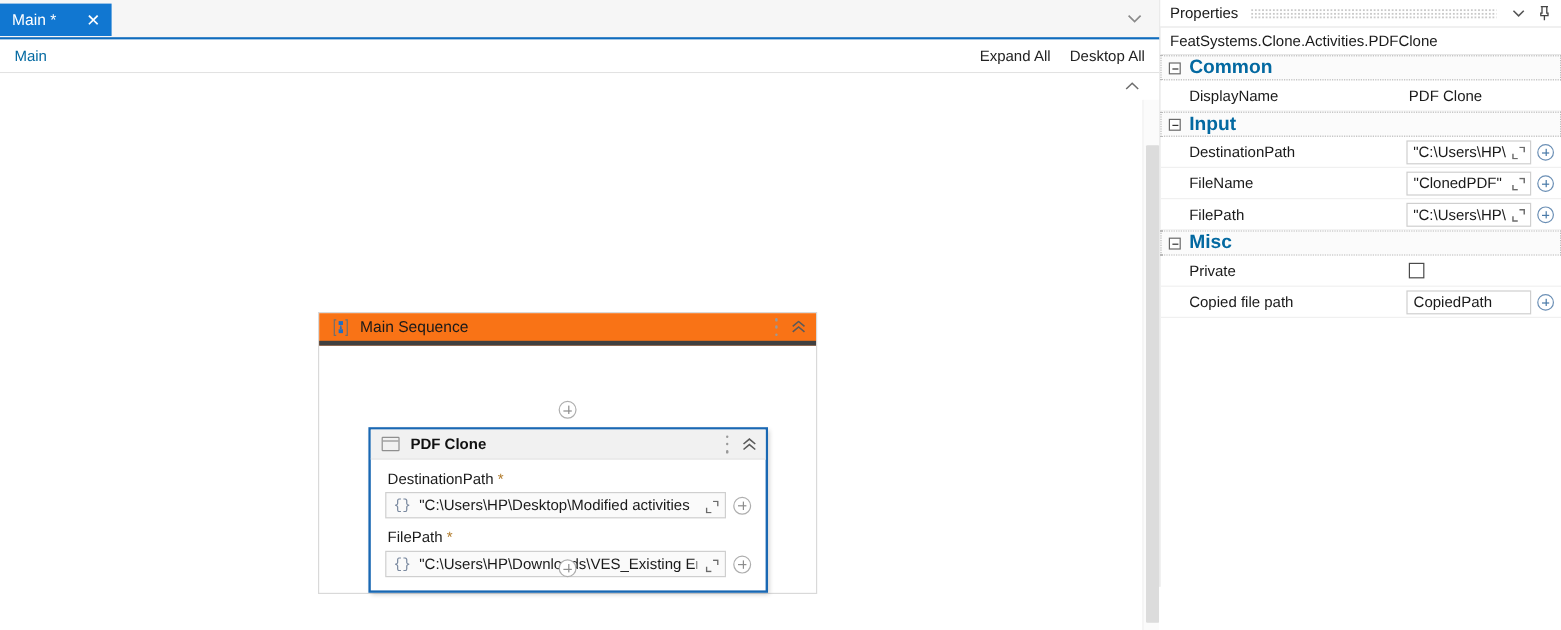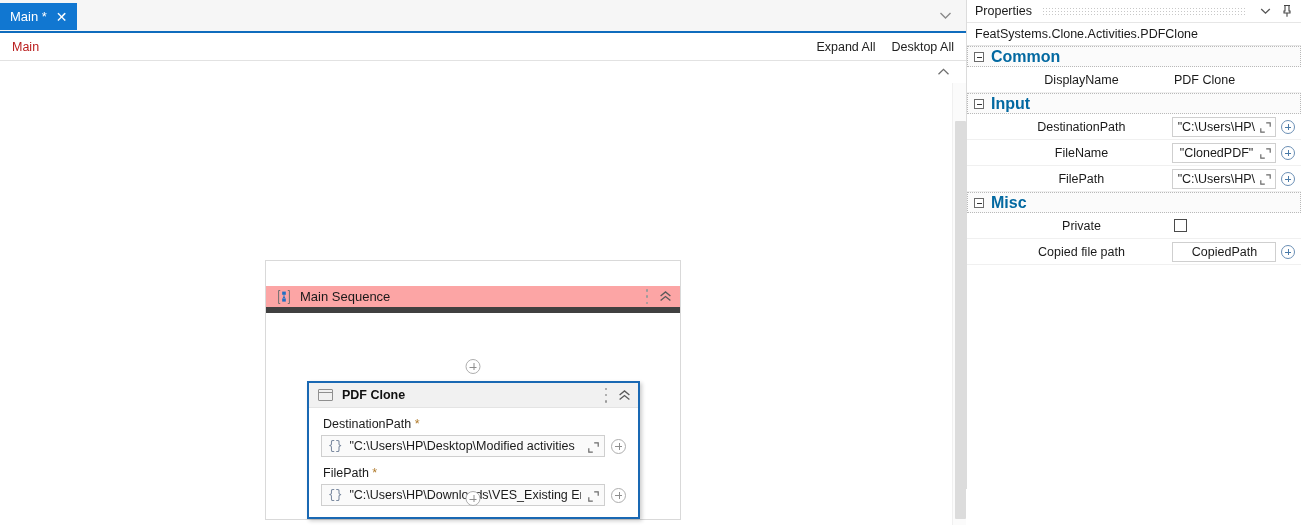--- a/index.html
+++ b/index.html
@@ -13,48 +13,48 @@
     -webkit-font-smoothing: antialiased;
   }
   .app { display:flex; width:1301px; height:525px; }
 
   
   .designer { width:966px; height:525px; position:relative; background:#ffffff; display:flex; flex-direction:column; }
 
   .tabstrip { height:33px; background:#f6f6f6; position:relative; display:flex; align-items:flex-start; }
   .tabstrip:after { content:""; position:absolute; left:0; right:0; bottom:0; height:2px; background:#0f6cbd; }
   .tab { height:27px; background:#1177d1; color:#ffffff; display:flex; align-items:center;
-         padding:0 6px 0 10px; font-size:13px; gap:6px; margin-top:3px; position:relative; z-index:2; }
+         padding:0 6px 0 10px; font-size:13px; gap:22px; margin-top:3px; position:relative; z-index:2; }
   .tab-label { white-space:nowrap; }
   .tab-close { font-size:14px; line-height:1; color:#ffffff; padding:0 3px; cursor:default; }
   .tab-dd { position:absolute; right:10px; top:4px; width:22px; height:22px;
             display:flex; align-items:center; justify-content:center; color:#777; }
   .tab-dd svg { display:block; }
 
   .breadcrumbbar { height:28px; background:#ffffff; border-bottom:1px solid #e2e2e2;
                    display:flex; align-items:center; padding:0 12px; position:relative; }
-  .crumb { font-size:12.5px; color:#b91c1c; }
+  .crumb { font-size:12.5px; color:#0369a1; }
   .bc-actions { margin-left:auto; display:flex; gap:16px; align-items:center; }
   .bc-link { font-size:12.5px; color:#222; cursor:default; }
 
   .chevbar { height:22px; position:relative; background:#ffffff; }
   .chev-up { position:absolute; right:14px; top:3px; width:18px; height:16px;
              display:flex; align-items:center; justify-content:center; color:#666; }
 
   .canvas { flex:1; position:relative; background:#ffffff; overflow:hidden; }
 
   
   .vscroll { position:absolute; right:0px; top:0; width:14px; height:100%; background:#fbfbfb; border-left:1px solid #f0f0f0; }
   .vthumb { position:absolute; left:2px; top:38px; width:11px; height:398px; background:#dcdcdc; border-radius:1px; }
 
   
   .seq { position:absolute; left:265px; top:177px; width:416px;
          background:#ffffff; border:1px solid #d9d9d9; }
-  .seq-head { height:27px; background:#fca5a5; border-bottom:6px solid #404040;
-              display:flex; align-items:center; padding:0 8px 0 10px; gap:8px;margin-top:25px; }
+  .seq-head { height:27px; background:#f97316; border-bottom:4px solid #404040;
+              display:flex; align-items:center; padding:0 8px 0 10px; gap:8px; }
   .seq-title { font-size:13px; color:#1a1a1a; }
   .seq-icon { width:16px; height:16px; position:relative; flex:0 0 16px; }
   .head-actions { margin-left:auto; display:flex; align-items:center; gap:10px; }
   .kebab { width:4px; height:15px; display:flex; flex-direction:column; justify-content:space-between; align-items:center; }
   .kebab i { width:2.5px; height:2.5px; background:#9a9a9a; border-radius:50%; display:block; }
   .dblchev { color:#5a5a5a; display:flex; align-items:center; }
   .seq-body { height:206px; position:relative; }
 
   .plus { width:15px; height:15px; border:1px solid #aeaeae; border-radius:50%;
           position:relative; background:#ffffff; }
@@ -97,21 +97,21 @@
 
   .props-sub { height:24px; border-top:1px solid #e6e6e6; border-bottom:1px solid #e6e6e6;
                display:flex; align-items:center; padding:0 8px; font-size:12.5px; color:#1a1a1a; }
 
   .grp { height:21px; display:flex; align-items:center; gap:7px; padding:0 6px;
          border:1px dotted #b9b9b9; background:#fbfbfb; }
   .grp-tog { width:10px; height:10px; border:1px solid #6a6a6a; position:relative; background:#fff; flex:0 0 10px; }
   .grp-tog:before { content:""; position:absolute; left:1.5px; right:1.5px; top:4px; height:1px; background:#333; }
   .grp-name { font-size:16px; font-weight:bold; color:#0369a1; }
 
-  .prow { height:26px; display:flex; align-items:center; border-bottom:1px solid #f0f0f0;text-align:center; }
+  .prow { height:26px; display:flex; align-items:center; border-bottom:1px solid #f0f0f0; }
   .pname { width:205px; padding-left:24px; font-size:12.5px; color:#1a1a1a; }
   .pval { flex:1; display:flex; align-items:center; padding-right:6px; gap:5px; }
   .pval-plain { font-size:12.5px; color:#1a1a1a; padding-left:2px; }
   .pbox { flex:1; height:20px; border:1px solid #cfcfcf; background:#ffffff;
           display:flex; align-items:center; padding:0 4px 0 5px; gap:5px; overflow:hidden; }
   .pbox .fld-val { font-size:12.5px; }
   .pcircle { flex:0 0 14px; width:14px; height:14px; border:1px solid #6b8fb5; border-radius:50%;
              position:relative; background:#fff; }
   .pcircle:before, .pcircle:after { content:""; position:absolute; background:#4a7aa8; }
   .pcircle:before { left:3px; right:3px; top:6px; height:1px; }

